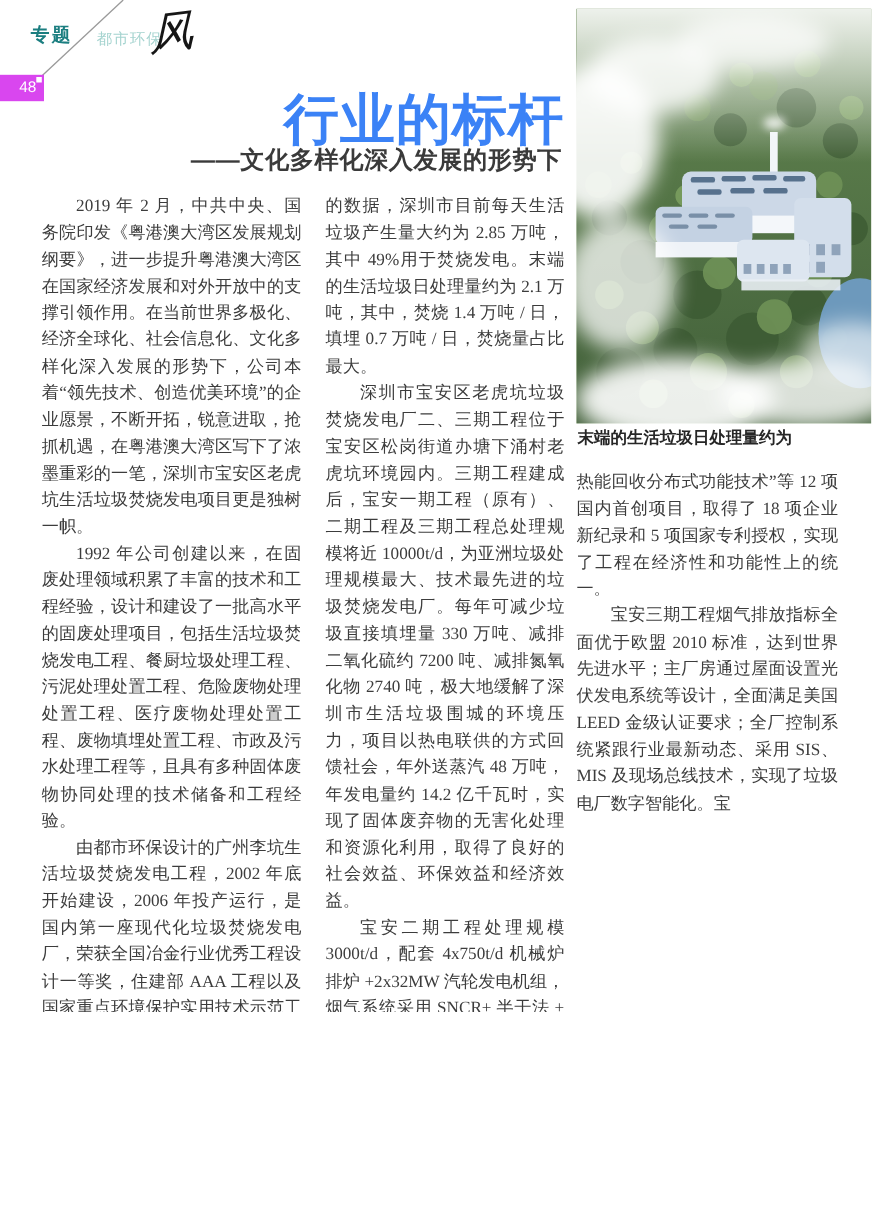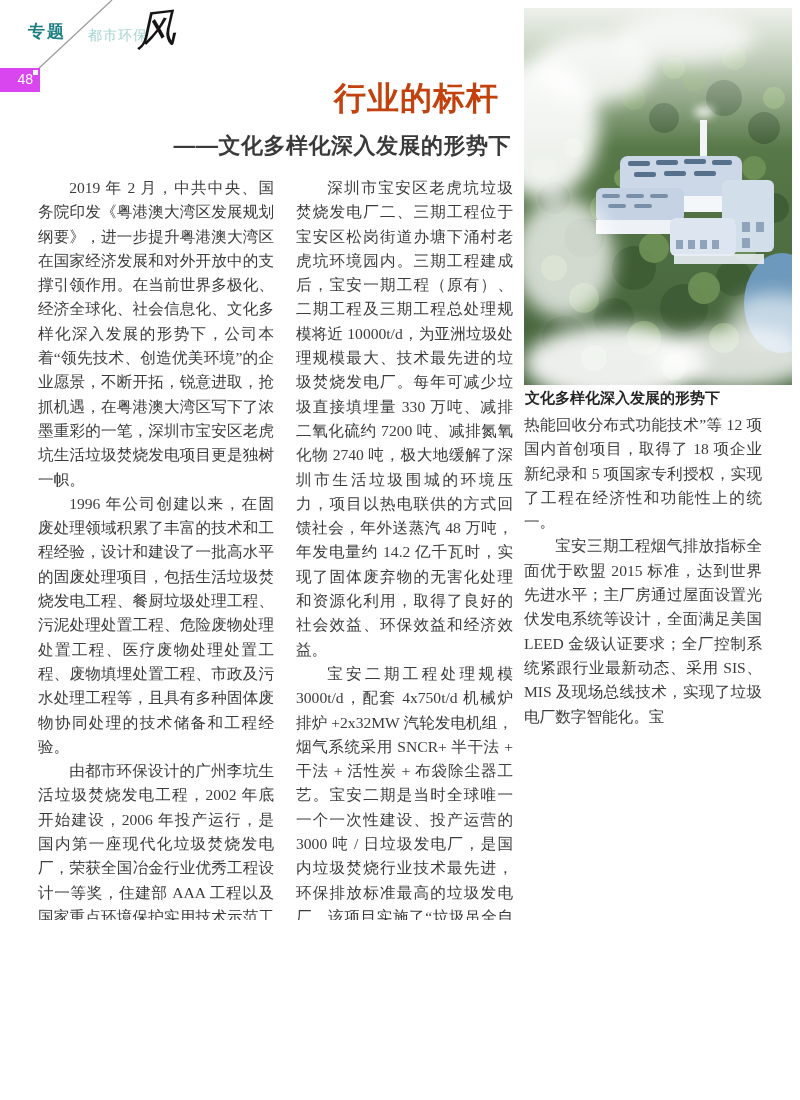--- a/index.html
+++ b/index.html
@@ -13,30 +13,30 @@
         font-size:14px;letter-spacing:1px;color:#a6d4d0;}
   .logo-glyph{position:absolute;left:136px;top:10px;font-size:40px;color:#161616;
         font-style:italic;transform:rotate(-7deg) skewX(-6deg);line-height:1;}
   .header-line{position:absolute;left:0;top:0;width:120px;height:75px;}
   .pagenum-box{position:absolute;left:0;top:68px;width:40px;height:24px;background:#d946ef;}
   .pagenum-box .num{position:absolute;right:7px;top:3px;color:#ffffff;
         font-family:"Liberation Sans","DejaVu Sans",sans-serif;font-size:14px;}
   .pagenum-box .notch{position:absolute;right:2px;top:2px;width:5px;height:5px;background:#ffffff;}
 
   
-  .article-title{position:absolute;right:301px;top:82px;font-family:"Liberation Sans","DejaVu Sans",sans-serif;
-        font-weight:bold;font-size:32px;line-height:1.05;color:#c2410c;letter-spacing:1px;white-space:nowrap;}
+  .article-title{position:absolute;right:287px;top:82px;font-family:"Liberation Sans","DejaVu Sans",sans-serif;
+        font-weight:bold;font-size:50px;line-height:1.05;color:#3b82f6;letter-spacing:1px;white-space:nowrap;}
   .article-subtitle{position:absolute;right:289px;top:131px;font-family:"Liberation Sans","DejaVu Sans",sans-serif;
         font-weight:bold;font-size:22px;color:#3a3a3a;letter-spacing:0.5px;white-space:nowrap;}
 
   
   .col{position:absolute;font-size:15.6px;line-height:24.3px;text-align:justify;text-justify:inter-character;}
   .col1{left:38px;top:176px;width:236px;}
   .col2{left:296px;top:176px;width:217px;}
-  .col3{left:524px;top:413px;width:238px;}
+  .col3{left:524px;top:427px;width:238px;}
   .para{margin:0;}
   .para.indent{text-indent:2em;}
   .sec-heading{margin:24.3px 0 0 0;font-family:"Liberation Sans","DejaVu Sans",sans-serif;
         font-weight:bold;font-size:15.6px;line-height:24.3px;text-align:center;color:#262626;}
 
   
   .photo{position:absolute;left:524px;top:8px;width:268px;height:377px;overflow:hidden;background:#6f8d5d;}
   .photo svg{display:block;}
   .photo-caption{position:absolute;left:525px;top:389px;font-family:"Liberation Sans","DejaVu Sans",sans-serif;
         font-weight:bold;font-size:15px;color:#262626;}
@@ -168,33 +168,34 @@
         <ellipse cx="20" cy="120" rx="55" ry="70" opacity="0.9"></ellipse>
         <ellipse cx="40" cy="250" rx="50" ry="60" opacity="0.75"></ellipse>
         <ellipse cx="70" cy="60" rx="60" ry="35" opacity="0.8"></ellipse>
         <ellipse cx="90" cy="355" rx="90" ry="38" opacity="0.9"></ellipse>
         <ellipse cx="210" cy="350" rx="80" ry="30" opacity="0.8"></ellipse>
         <ellipse cx="250" cy="310" rx="45" ry="25" opacity="0.6"></ellipse>
         <ellipse cx="160" cy="30" rx="70" ry="25" opacity="0.7"></ellipse>
       </g>
     </svg>
   </div>
-  <div class="photo-caption">文化多样化深入发展的形势下</div>
+  <div class="photo-caption">末端的生活垃圾日处理量约为</div>
 
   <div class="col col1">
     <p class="para indent">2019 年 2 月，中共中央、国务院印发《粤港澳大湾区发展规划纲要》，进一步提升粤港澳大湾区在国家经济发展和对外开放中的支撑引领作用。在当前世界多极化、经济全球化、社会信息化、文化多样化深入发展的形势下，公司本着“领先技术、创造优美环境”的企业愿景，不断开拓，锐意进取，抢抓机遇，在粤港澳大湾区写下了浓墨重彩的一笔，深圳市宝安区老虎坑生活垃圾焚烧发电项目更是独树一帜。</p>
-    <p class="para indent">1996 年公司创建以来，在固废处理领域积累了丰富的技术和工程经验，设计和建设了一批高水平的固废处理项目，包括生活垃圾焚烧发电工程、餐厨垃圾处理工程、污泥处理处置工程、危险废物处理处置工程、医疗废物处理处置工程、废物填埋处置工程、市政及污水处理工程等，且具有多种固体废物协同处理的技术储备和工程经验。</p>
+    <p class="para indent">1992 年公司创建以来，在固废处理领域积累了丰富的技术和工程经验，设计和建设了一批高水平的固废处理项目，包括生活垃圾焚烧发电工程、餐厨垃圾处理工程、污泥处理处置工程、危险废物处理处置工程、医疗废物处理处置工程、废物填埋处置工程、市政及污水处理工程等，且具有多种固体废物协同处理的技术储备和工程经验。</p>
     <p class="para indent">由都市环保设计的广州李坑生活垃圾焚烧发电工程，2002 年底开始建设，2006 年投产运行，是国内第一座现代化垃圾焚烧发电厂，荣获全国冶金行业优秀工程设计一等奖，住建部 AAA 工程以及国家重点环境保护实用技术示范工程等一系列奖项。在这个起点之上，由公司设计的老虎坑垃圾焚烧发电厂二、三期工程又达到了新的高度。</p>
     <h3 class="sec-heading">废物填埋处置工程</h3>
     <p class="para indent">根据深圳市城管和综合执法局</p>
   </div>
 
   <div class="col col2">
+    <p class="para">的数据，深圳市目前每天生活垃圾产生量大约为 2.85 万吨，其中 49%用于焚烧发电。末端的生活垃圾日处理量约为 2.1 万吨，其中，焚烧 1.4 万吨 / 日，填埋 0.7 万吨 / 日，焚烧量占比最大。</p>
     <p class="para indent">深圳市宝安区老虎坑垃圾焚烧发电厂二、三期工程位于宝安区松岗街道办塘下涌村老虎坑环境园内。三期工程建成后，宝安一期工程（原有）、二期工程及三期工程总处理规模将近 10000t/d，为亚洲垃圾处理规模最大、技术最先进的垃圾焚烧发电厂。每年可减少垃圾直接填埋量 330 万吨、减排二氧化硫约 7200 吨、减排氮氧化物 2740 吨，极大地缓解了深圳市生活垃圾围城的环境压力，项目以热电联供的方式回馈社会，年外送蒸汽 48 万吨，年发电量约 14.2 亿千瓦时，实现了固体废弃物的无害化处理和资源化利用，取得了良好的社会效益、环保效益和经济效益。</p>
     <p class="para indent">宝安二期工程处理规模 3000t/d，配套 4x750t/d 机械炉排炉 +2x32MW 汽轮发电机组，烟气系统采用 SNCR+ 半干法 + 干法 + 活性炭 + 布袋除尘器工艺。宝安二期是当时全球唯一一个一次性建设、投产运营的 3000 吨 / 日垃圾发电厂，是国内垃圾焚烧行业技术最先进，环保排放标准最高的垃圾发电厂。该项目实施了“垃圾吊全自动运行”及“焚烧炉全自动运行” 等 2 项世界首创技术，“垃圾焚烧</p>
   </div>
 
   <div class="col col3">
     <p class="para">热能回收分布式功能技术”等 12 项国内首创项目，取得了 18 项企业新纪录和 5 项国家专利授权，实现了工程在经济性和功能性上的统一。</p>
-    <p class="para indent">宝安三期工程烟气排放指标全面优于欧盟 2015 标准，达到世界先进水平；主厂房通过屋面设置光伏发电系统等设计，全面满足美国 LEED 金级认证要求；全厂控制系统紧跟行业最新动态、采用 SIS、MIS 及现场总线技术，实现了垃圾电厂数字智能化。宝</p>
+    <p class="para indent">宝安三期工程烟气排放指标全面优于欧盟 2010 标准，达到世界先进水平；主厂房通过屋面设置光伏发电系统等设计，全面满足美国 LEED 金级认证要求；全厂控制系统紧跟行业最新动态、采用 SIS、MIS 及现场总线技术，实现了垃圾电厂数字智能化。宝</p>
   </div>
 
 </div>
 
 </body></html>

